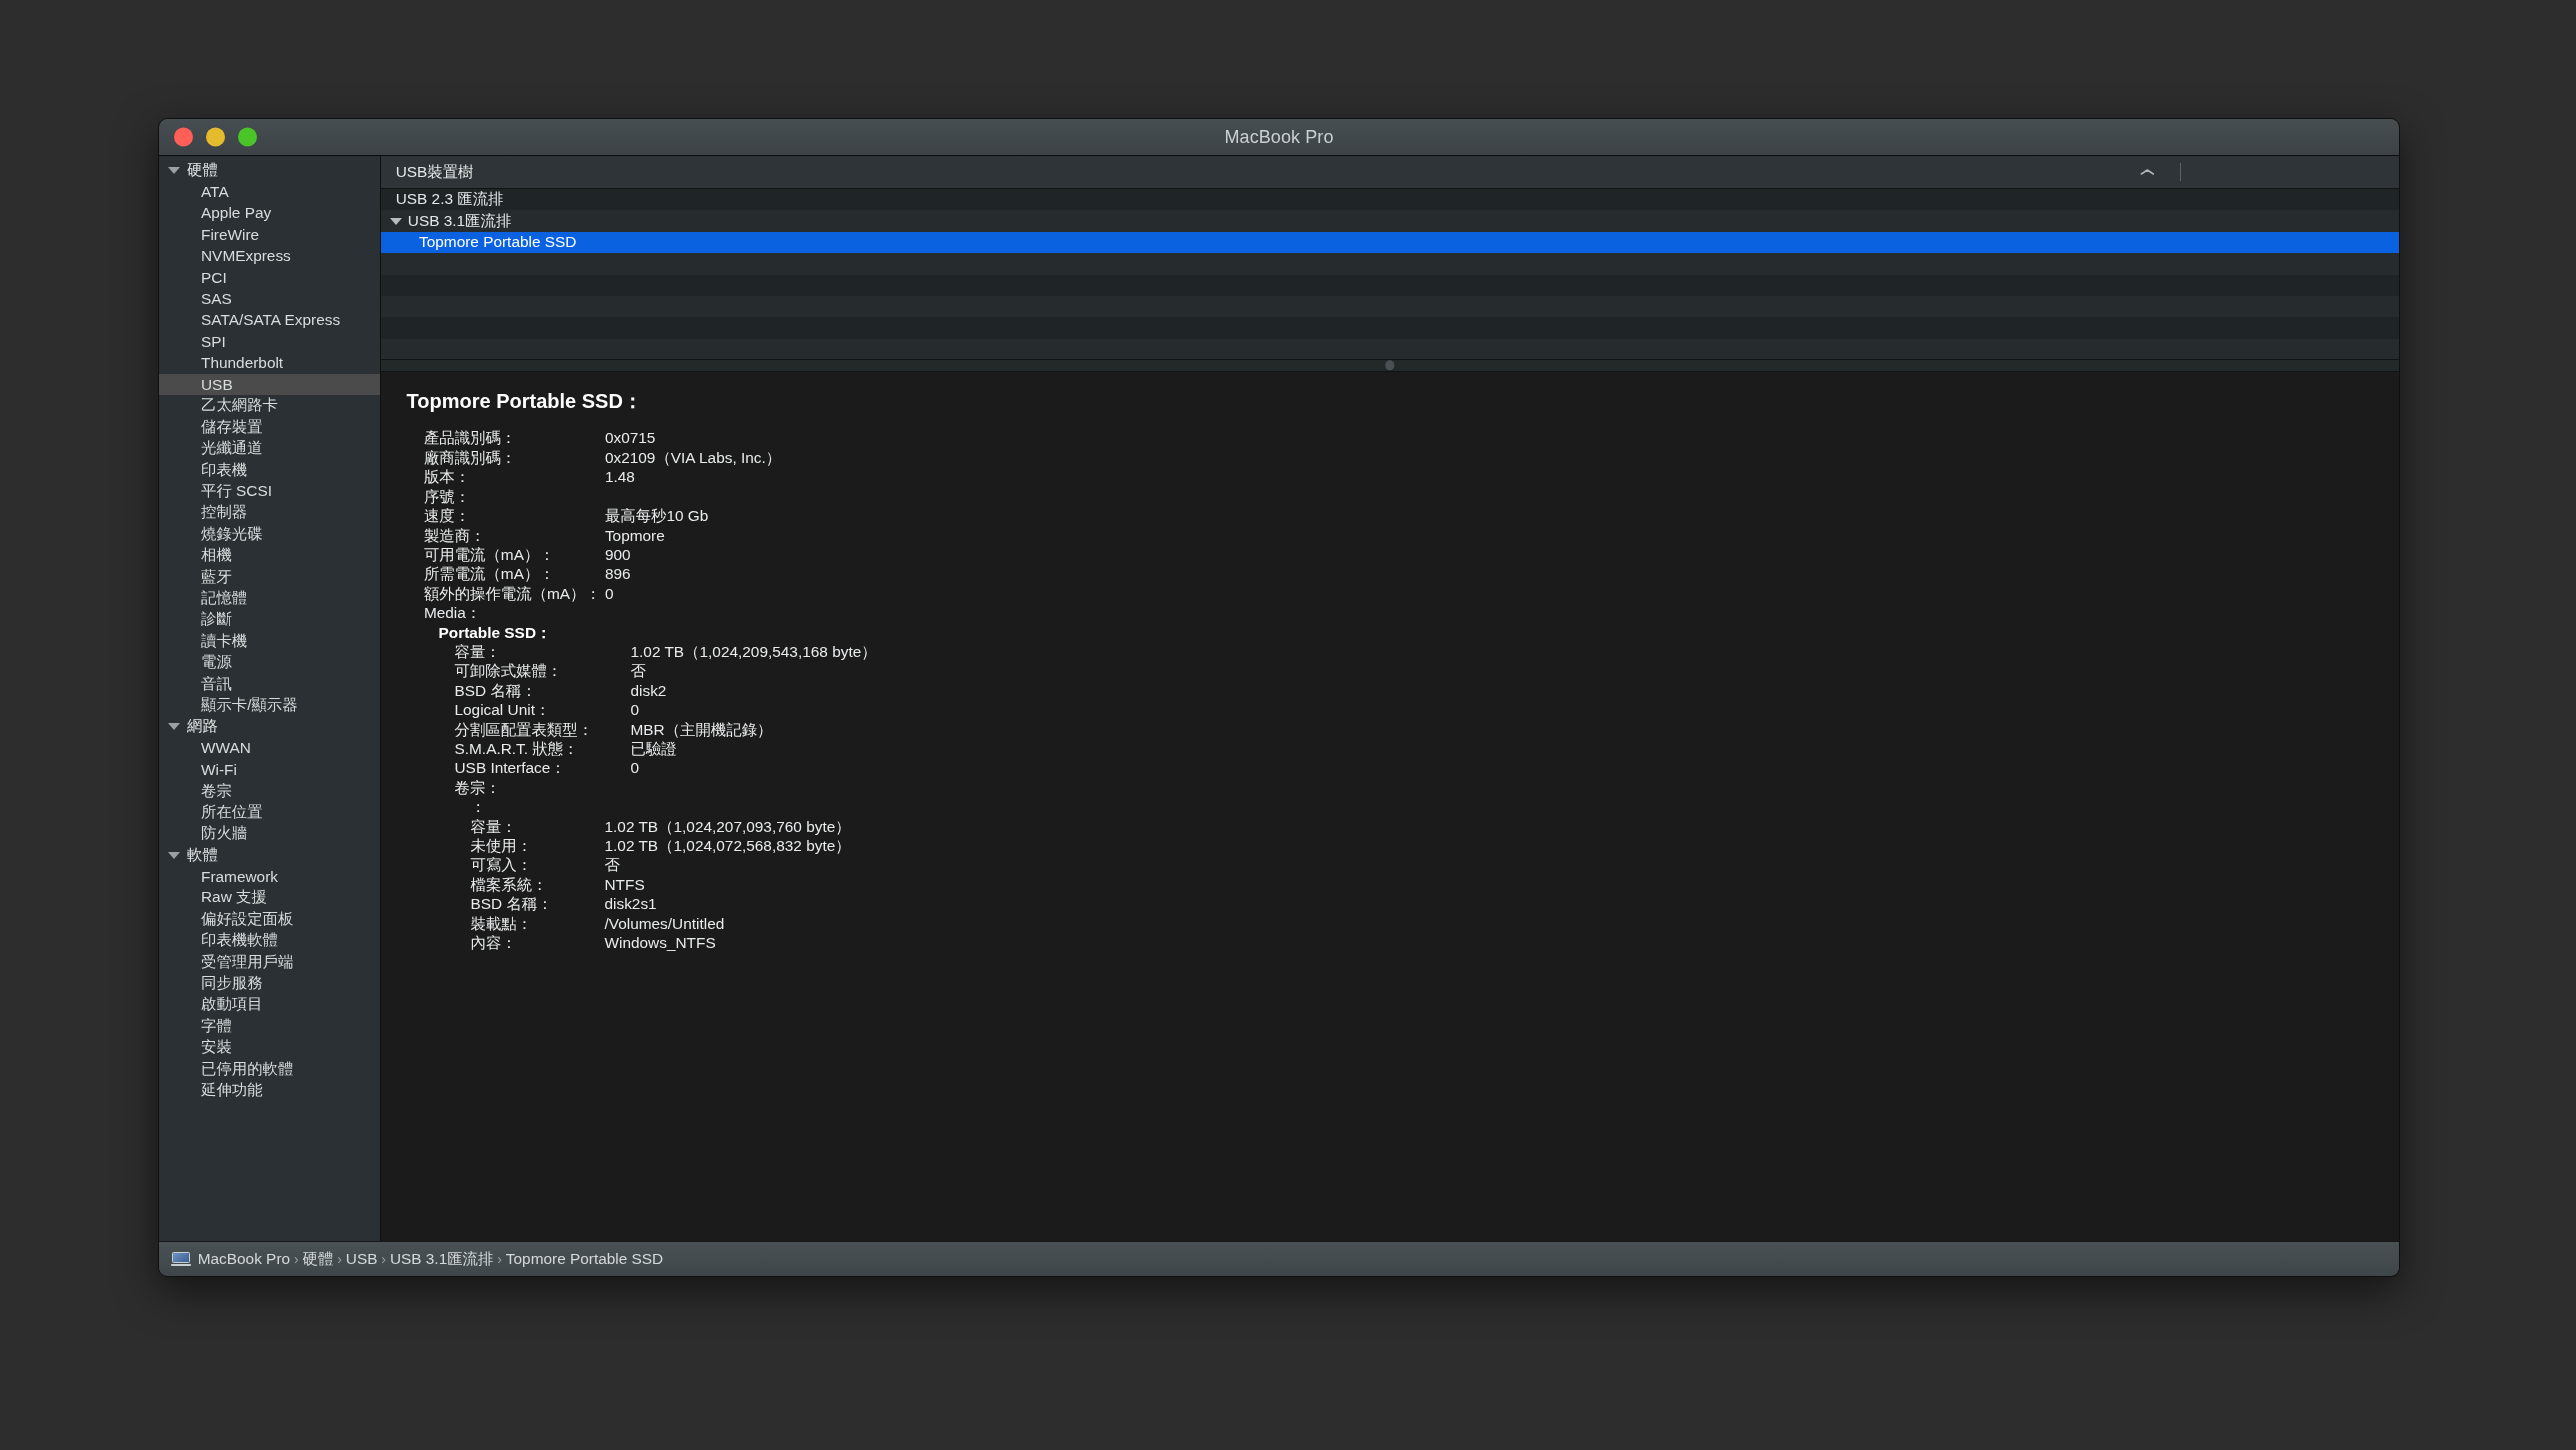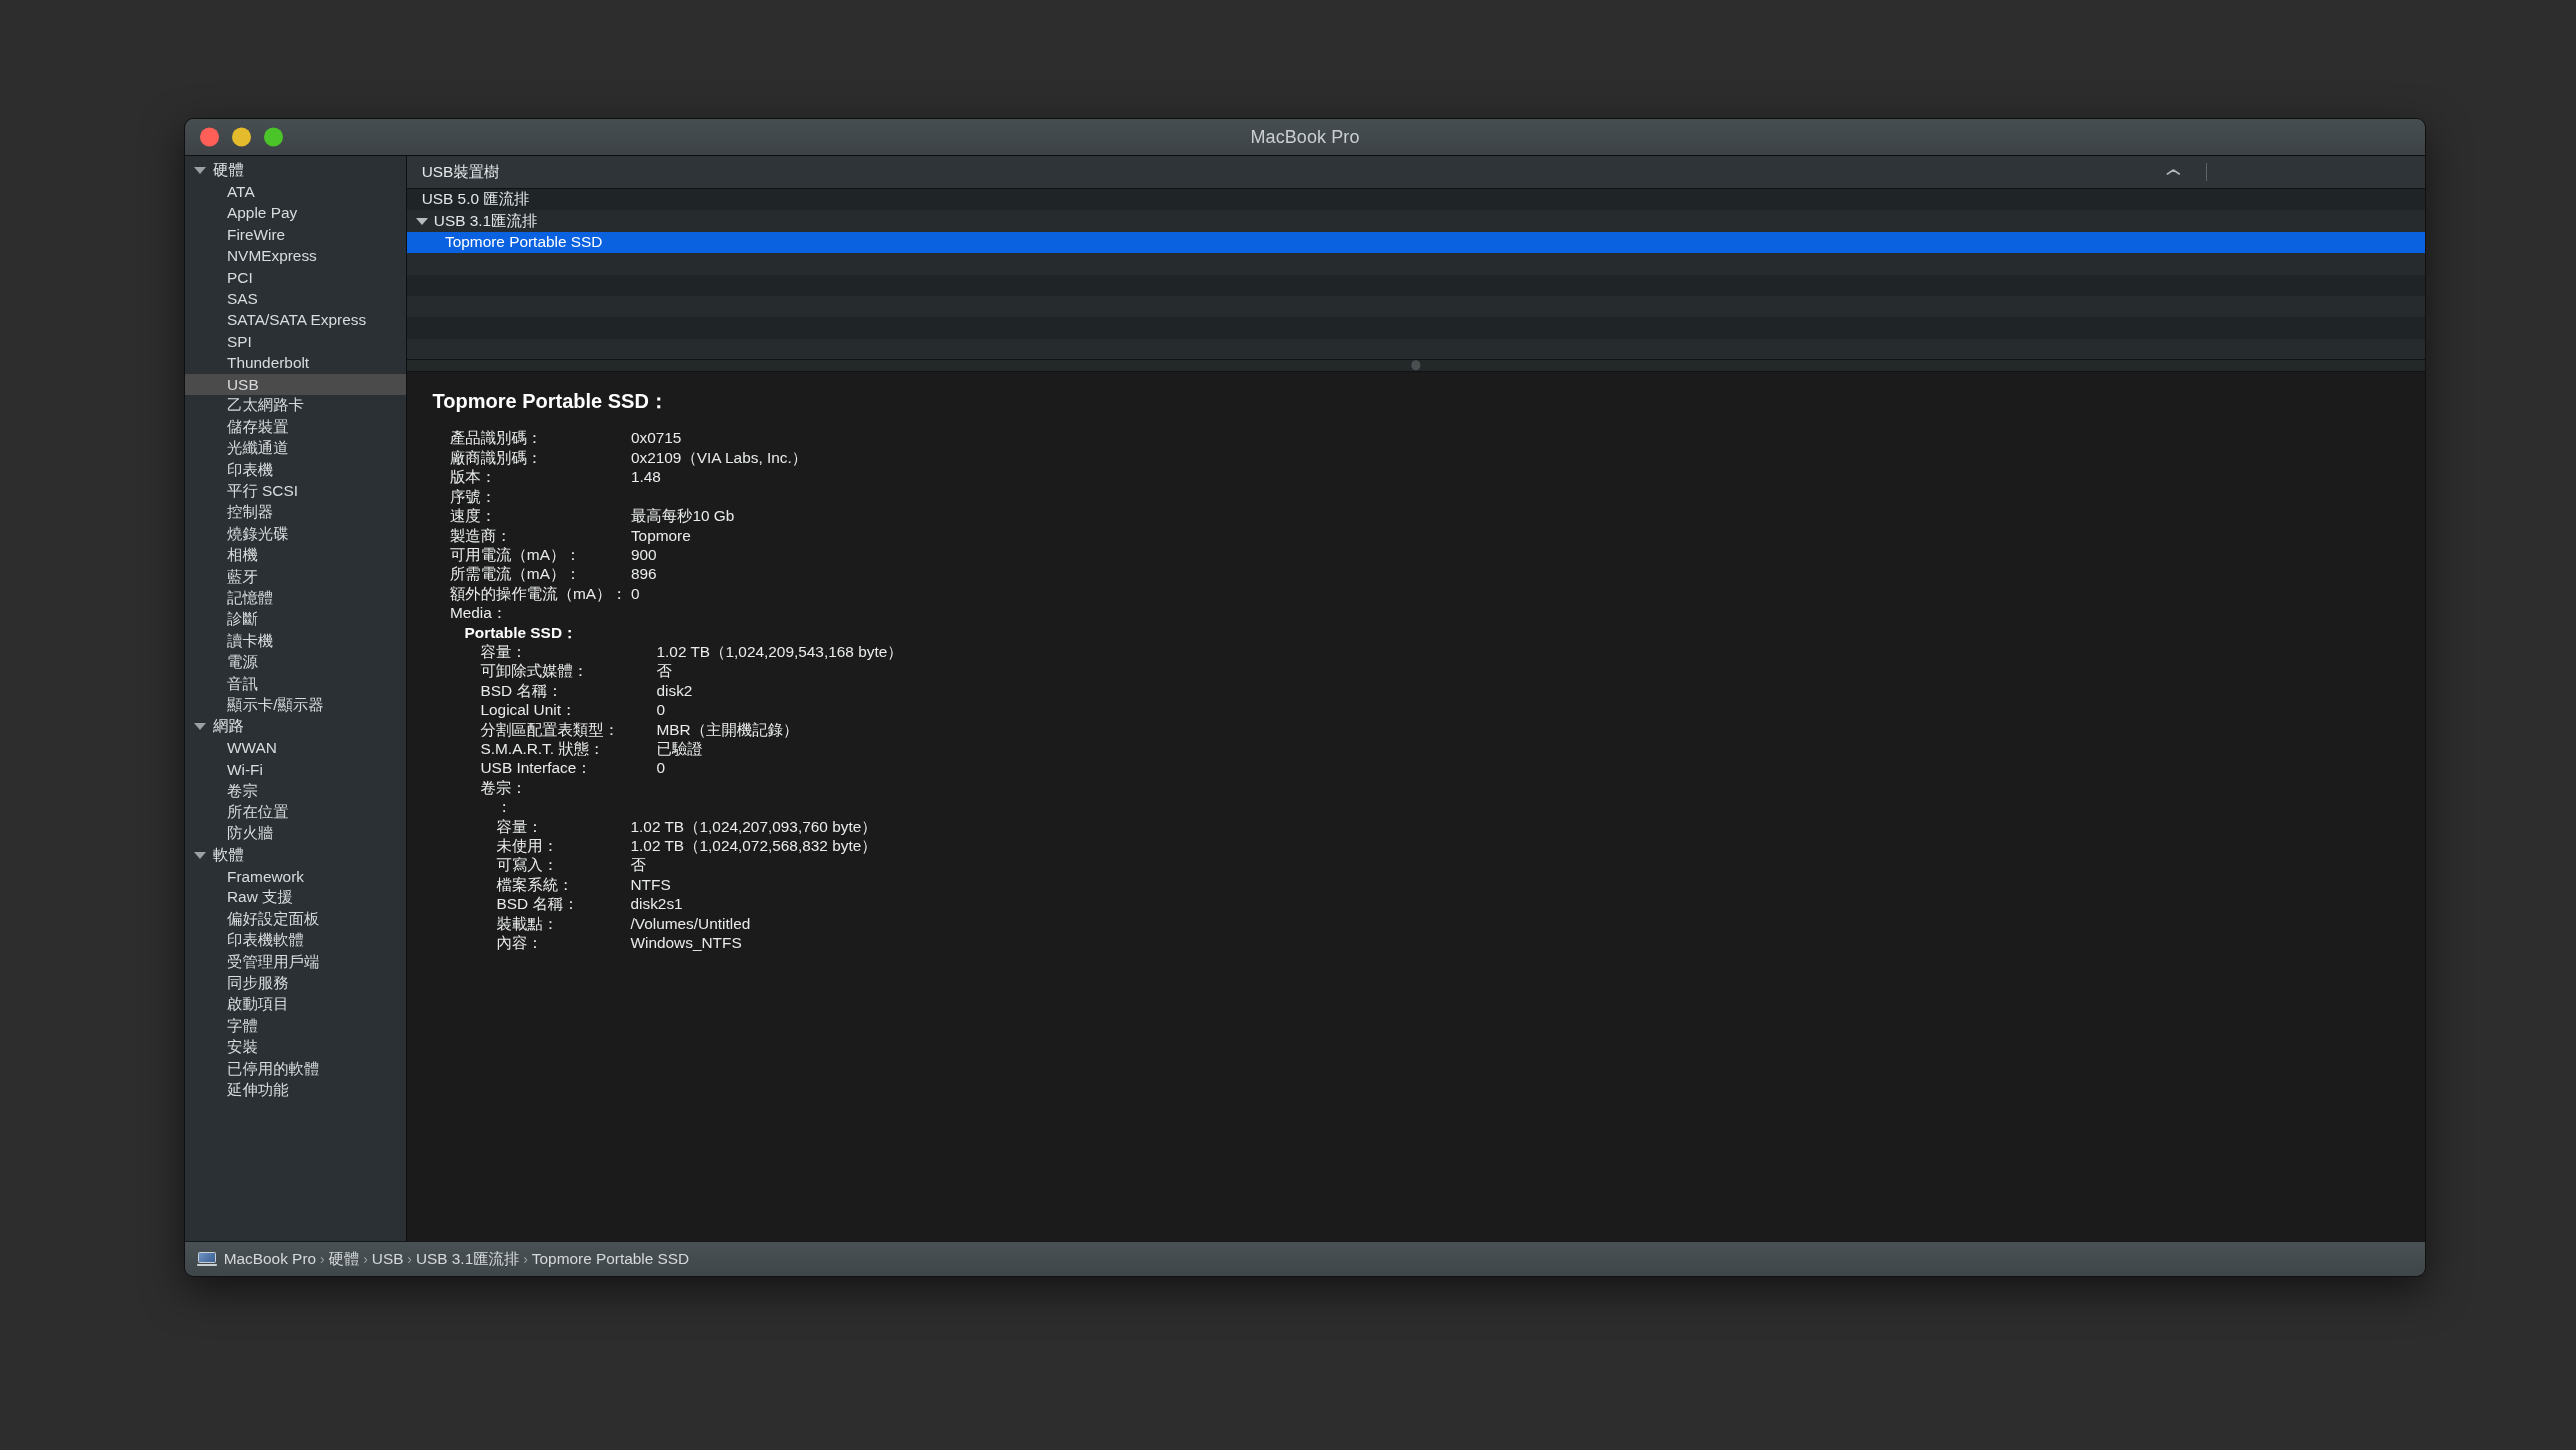--- a/index.html
+++ b/index.html
@@ -12,21 +12,21 @@
   }
   .desktop {
     position: relative;
     width: 2576px; height: 1450px;
     background: #2d2d2d;
   }
 
   
   .window {
     position: absolute;
-    left: 184px; top: 118px;
+    left: 158px; top: 118px;
     width: 2240px; height: 1157px;
     border-radius: 9.4px;
     background: #1e1e1e;
     box-shadow: 0 13.4px 40px rgba(0,0,0,0.55);
     overflow: hidden;
     display: flex;
     flex-direction: column;
     border: 0.7px solid #101010;
   }
 
@@ -431,21 +431,21 @@
             <svg width="14.7" height="8" viewBox="0 0 22 12">
               <path d="M2 9 L11 3 L20 9" stroke="#aeb4b7" stroke-width="2.4" fill="none" stroke-linecap="round" stroke-linejoin="round"></path>
             </svg>
           </span>
           <span class="col-divider"></span>
         </div>
 
         <div class="tree-body">
           <div id="tree-list">
               <div class="tree-row plain indent1">
-                <span class="label">USB 5.0 匯流排</span>
+                <span class="label">USB 2.3 匯流排</span>
               </div>
               <div class="tree-row alt indent1" style="padding-left: 9.4px;">
                 <span class="tw"></span>
                 <span class="label">USB 3.1匯流排</span>
               </div>
               <div class="tree-row selected indent2">
                 <span class="label">Topmore Portable SSD</span>
               </div>
               <div class="tree-row alt">&nbsp;</div>
               <div class="tree-row plain">&nbsp;</div>

